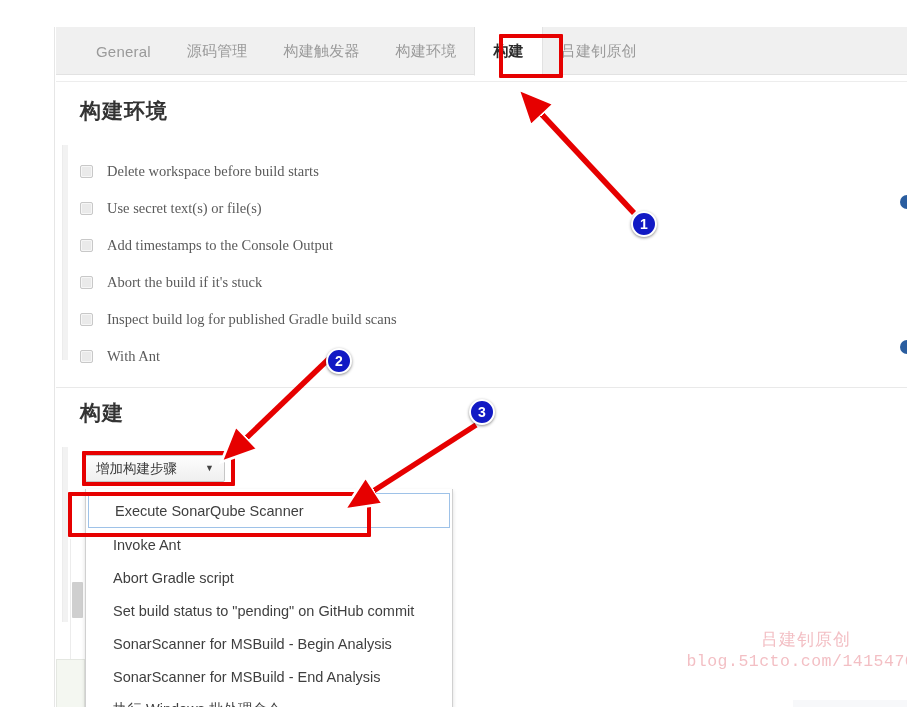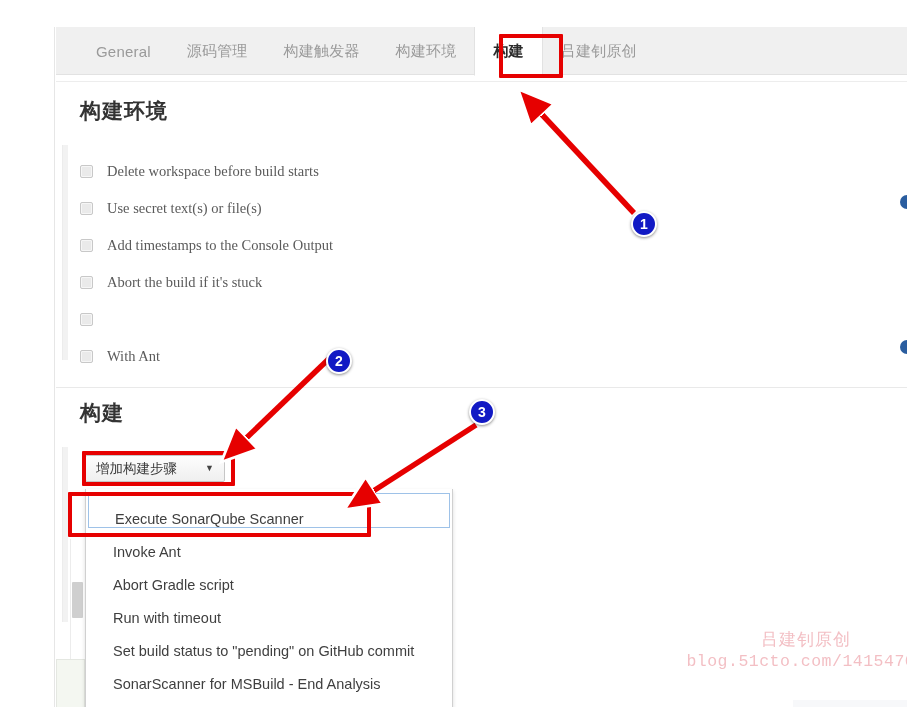--- a/index.html
+++ b/index.html
@@ -171,21 +171,21 @@
     border: 1px solid #d0d0d0;
     border-top: none;
     box-shadow: 0 2px 4px rgba(0,0,0,.14);
     box-sizing: border-box;
     padding: 4px 0 0 0;
     z-index: 5;
   }
   .dd-item {
     height: 33px;
     display: flex;
-    align-items: flex-end;
+    align-items: center;
     padding: 0 10px 0 26px;
     font-size: 14.5px;
     color: #3f3f3f;
     white-space: nowrap;
     box-sizing: border-box;
     cursor: pointer;
     border: 1px solid transparent;
   }
   .dd-item.focused {
     border: 1px solid #9ec2e8;
@@ -351,20 +351,21 @@
       <div class="check-row">
         <span class="cbox"></span>
         <span class="check-label">Add timestamps to the Console Output</span>
       </div>
       <div class="check-row">
         <span class="cbox"></span>
         <span class="check-label">Abort the build if it's stuck</span>
       </div>
       <div class="check-row">
         <span class="cbox"></span>
+        <span class="check-label">Inspect build log for published Gradle build scans</span>
       </div>
       <div class="check-row">
         <span class="cbox"></span>
         <span class="check-label">With Ant</span>
       </div>
     </div>
 
     <div class="help-sliver" style="top:168px"></div>
     <div class="help-sliver" style="top:313px"></div>
 
@@ -387,24 +388,24 @@
       <div class="dd-item focused">
         <span>Execute SonarQube Scanner</span>
       </div>
       <div class="dd-item">
         <span>Invoke Ant</span>
       </div>
       <div class="dd-item">
         <span>Abort Gradle script</span>
       </div>
       <div class="dd-item">
-        <span>Run with timeout</span>
-      </div>
-      <div class="dd-item">
         <span>Set build status to "pending" on GitHub commit</span>
+      </div>
+      <div class="dd-item">
+        <span>SonarScanner for MSBuild - Begin Analysis</span>
       </div>
       <div class="dd-item">
         <span>SonarScanner for MSBuild - End Analysis</span>
       </div>
       <div class="dd-item">
         <span>执行 Windows 批处理命令</span>
       </div>
     </div>
 
     <div id="watermark">

